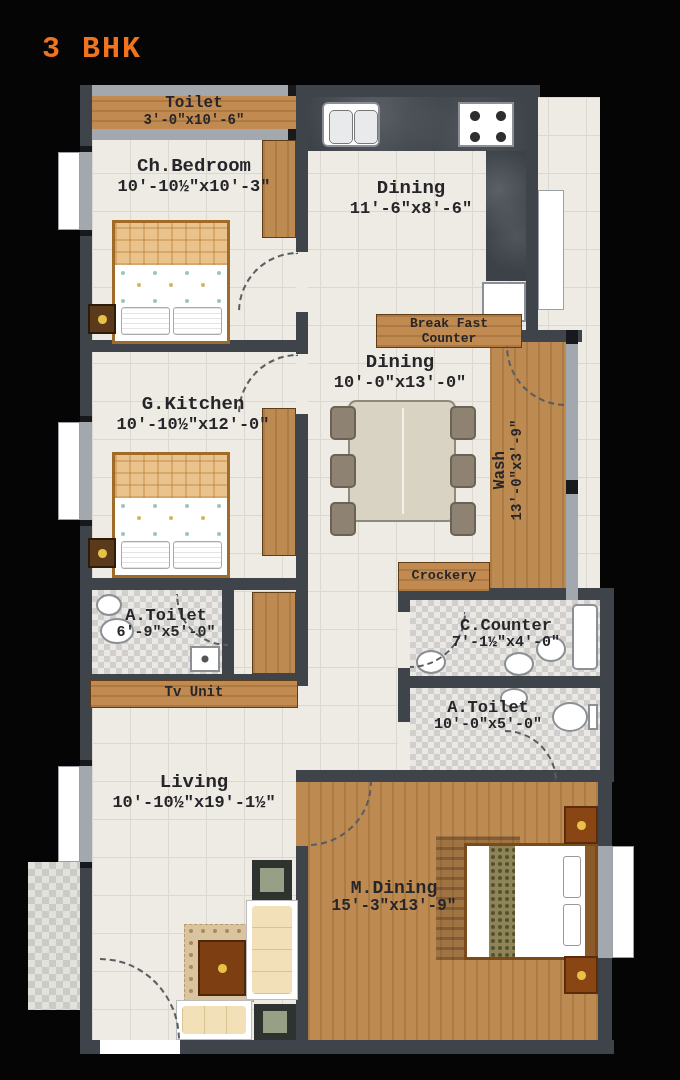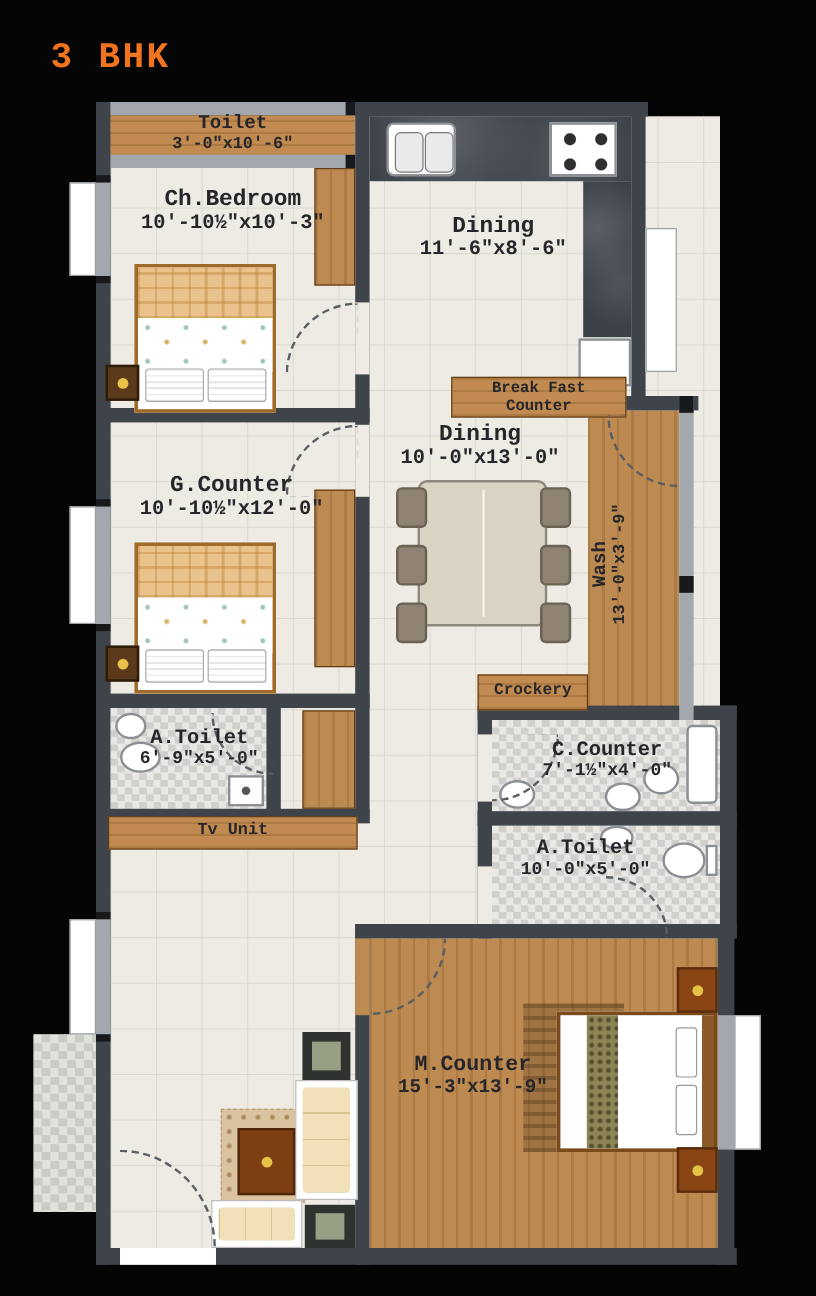--- a/index.html
+++ b/index.html
@@ -241,21 +241,21 @@
     <span class="nm" style="font-size:13px;">Break Fast</span>
     <span class="dm" style="font-size:13px;">Counter</span>
     </div>
 
   <div class="lbl" style="left:312px;top:352px;width:176px;">
     <span class="nm" style="font-size:19px;">Dining</span>
     <span class="dm" style="font-size:17px;">10'-0"x13'-0"</span>
     </div>
 
   <div class="lbl" style="left:86px;top:394px;width:214px;">
-    <span class="nm" style="font-size:19px;">G.Counter</span>
+    <span class="nm" style="font-size:19px;">G.Kitchen</span>
     <span class="dm" style="font-size:17px;">10'-10½"x12'-0"</span>
     </div>
 
   <div class="lbl" style="left:450px;top:442px;width:140px;height:56px;transform:rotate(-90deg);">
     <span class="nm" style="font-size:16px;">Wash</span>
     <span class="dm" style="font-size:14px;">13'-0"x3'-9"</span>
     </div>
 
   <div class="lbl" style="left:398px;top:568px;width:92px;">
     <span class="nm" style="font-size:13.5px;">Crockery</span>
@@ -273,19 +273,23 @@
   <div class="lbl" style="left:428px;top:616px;width:156px;">
     <span class="nm" style="font-size:17px;">C.Counter</span>
     <span class="dm" style="font-size:15px;">7'-1½"x4'-0"</span>
     </div>
 
   <div class="lbl" style="left:412px;top:698px;width:152px;">
     <span class="nm" style="font-size:17px;">A.Toilet</span>
     <span class="dm" style="font-size:15px;">10'-0"x5'-0"</span>
     </div>
 
+  <div class="lbl" style="left:88px;top:772px;width:212px;">
+    <span class="nm" style="font-size:19px;">Living</span>
+    <span class="dm" style="font-size:17px;">10'-10½"x19'-1½"</span>
+    </div>
 
   <div class="lbl" style="left:314px;top:878px;width:160px;">
-    <span class="nm" style="font-size:18px;">M.Counter</span>
+    <span class="nm" style="font-size:18px;">M.Dining</span>
     <span class="dm" style="font-size:16px;">15'-3"x13'-9"</span>
     </div>
 
 </div>
 
 </body></html>

